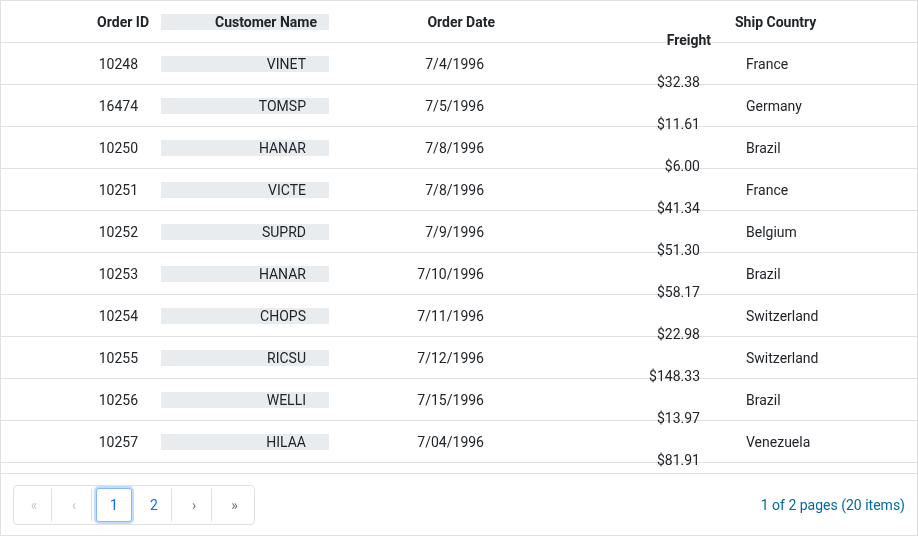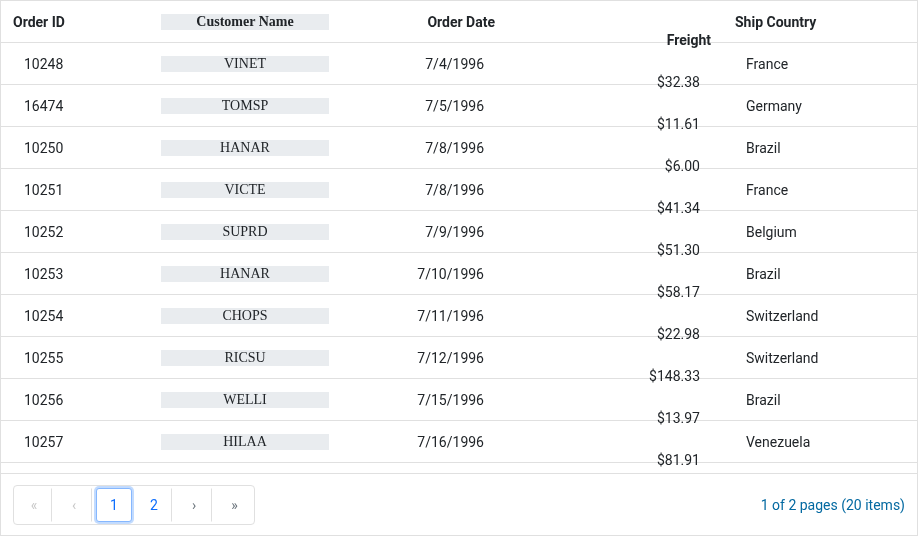--- a/index.html
+++ b/index.html
@@ -6,22 +6,22 @@
   html, body { margin: 0; padding: 0; font-family: "Segoe UI", -apple-system, Roboto, "Helvetica Neue", Arial, sans-serif; font-size: 14px; color: #212529; background: #fff; }
   .grid-wrap { width: 918px; border: 1px solid #e0e0e0; }
   .header-row { display: flex; height: 42px; background: #fff; border-bottom: 1px solid #e0e0e0; align-items: center; }
   .header-cell { font-weight: 700; padding: 0 12px; overflow: hidden; white-space: nowrap; text-overflow: ellipsis; }
   .body-wrap { display: flex; height: 430px; }
   .body-scroll { flex: 1; overflow-y: scroll; }
   .body-rows { }
   .data-row { display: flex; height: 42px; align-items: center; border-bottom: 1px solid #e0e0e0; }
   .data-row:last-child { border-bottom: 1px solid #e0e0e0; }
   .cell { padding: 0 23px; overflow: hidden; white-space: nowrap; text-overflow: ellipsis; }
-  .col0 { width: 160px; }
-  .col1 { width: 168px; text-align: center; background: #e9ecef; font-family: Liberation Serif, serif; }
+  .col0 { width: 160px; text-align: right; }
+  .col1 { width: 168px; text-align: right; background: #e9ecef; }
   .header-row .col1 { background: #e9ecef; }
   .col2 { width: 178px; text-align: right; }
   .col3 { width: 216px; text-align: right; margin-top: 36px; }
   .col4 { width: 160px; text-align: left; }
   .pager { display: flex; align-items: center; justify-content: space-between; height: 62px; padding: 0 12px; border-top: 1px solid #e0e0e0; background: #fff; }
   .pager-left { display: flex; gap: 4px; align-items: center; border: 1px solid #e0e0e0; border-radius: 4px; padding: 2px; }
   .pg-btn { width: 36px; height: 34px; display: flex; align-items: center; justify-content: center; background: #fff; border: 1px solid transparent; border-right: 1px solid #e0e0e0; cursor: pointer; color: #6c757d; font-size: 14px; }
   .pg-btn:last-child { border-right: none; }
   .pg-btn.num { color: #0d6efd; }
   .pg-btn.active { border: 1px solid #86b7fe; box-shadow: 0 0 0 2px rgba(13,110,253,.25); border-radius: 3px; }
@@ -108,21 +108,21 @@
         <div class="data-row">
           <div class="cell col0">10256</div>
           <div class="cell col1">WELLI</div>
           <div class="cell col2">7/15/1996</div>
           <div class="cell col3">$13.97</div>
           <div class="cell col4">Brazil</div>
         </div>
         <div class="data-row">
           <div class="cell col0">10257</div>
           <div class="cell col1">HILAA</div>
-          <div class="cell col2">7/16/1996</div>
+          <div class="cell col2">7/04/1996</div>
           <div class="cell col3">$81.91</div>
           <div class="cell col4">Venezuela</div>
         </div>
         <div class="data-row" style="visibility:hidden;">
           <div class="cell col0"></div>
             <div class="cell col1"></div>
             <div class="cell col2"></div>
             <div class="cell col3"></div>
             <div class="cell col4"></div>
         </div>

